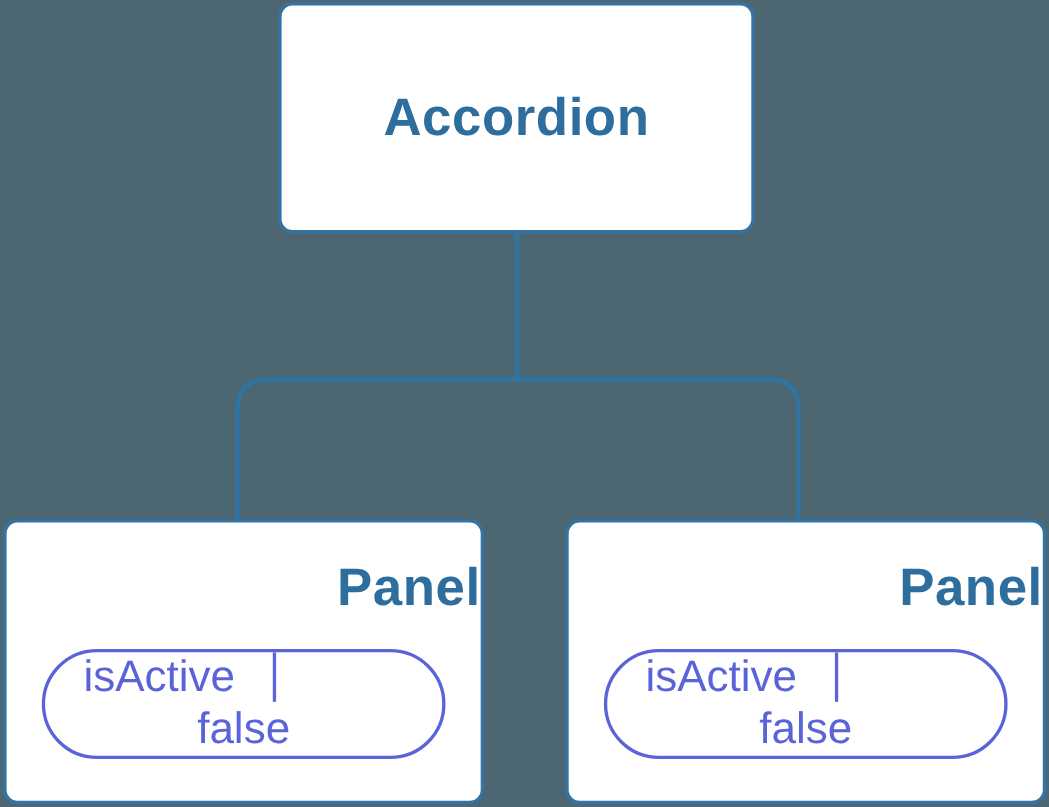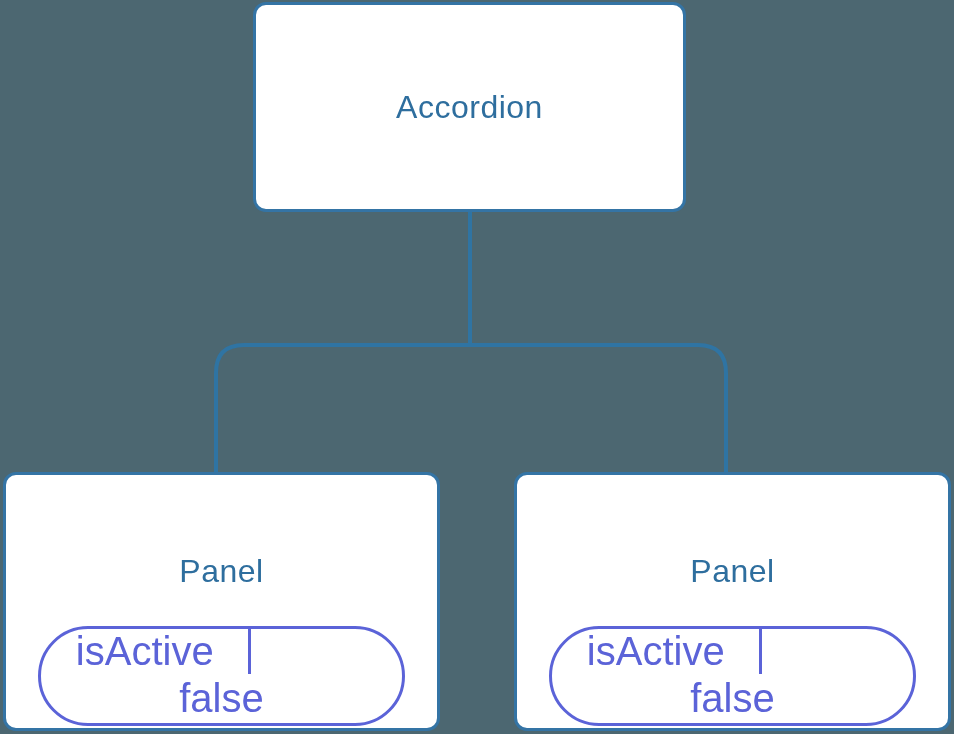--- a/index.html
+++ b/index.html
@@ -33,37 +33,36 @@
   }
   .node-root {
     left: 253px; top: 2px;
     width: 433px; height: 210px;
     display: flex;
     align-items: center;
     justify-content: center;
   }
   .node-title {
     color: var(--title-text);
-    font-size: 32px;
-    font-weight: 400;
-    text-align: center;
+    font-size: 48px;
+    font-weight: 700;
+    text-align: right;
     letter-spacing: 0.5px;
   }
   .panel {
     top: 472px;
     width: 437px; height: 259px;
     padding-top: 32px;
   }
   .panel-left  { left: 3px; }
   .panel-right { left: 514px; }
   .panel .node-title {
     display: block;
     height: 56px;
     line-height: 56px;
-    margin-top: 36px;
   }
   .pill {
     margin: 27px auto 0 auto;
     width: 367px;
     height: 100px;
     border: 3px solid var(--pill-accent);
     border-radius: 50px;
     display: flex;
     align-items: stretch;
     overflow: hidden;

